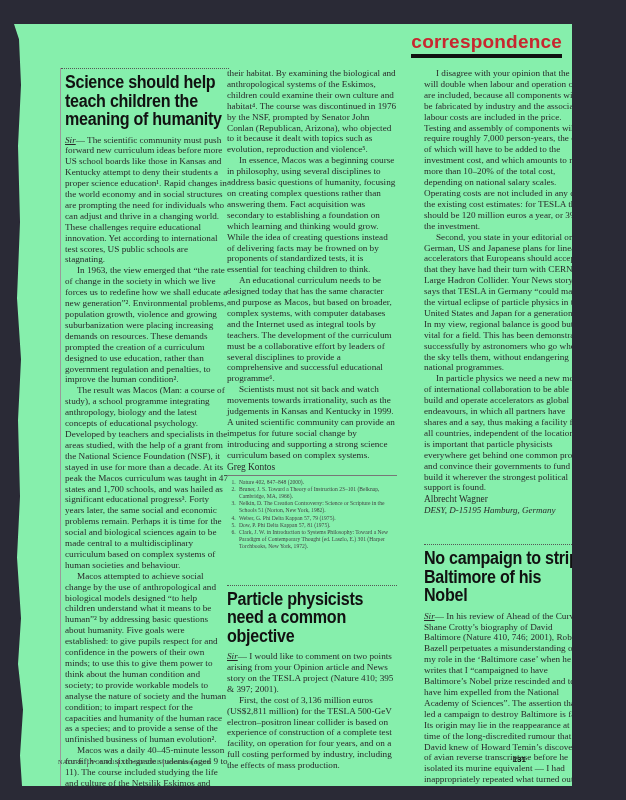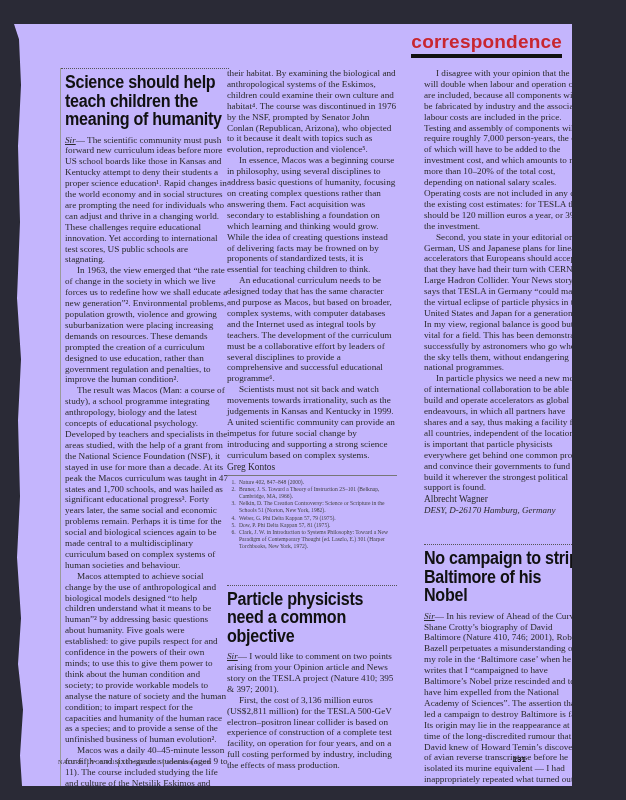--- a/index.html
+++ b/index.html
@@ -13,21 +13,21 @@
       position: relative;
       overflow: hidden;
       font-family: "Liberation Serif", serif;
     }
     .page {
       position: absolute;
       left: 14px;
       top: 24px;
       width: 558px;
       height: 762px;
-      background: #c4b5fd;
+      background: #86efac;
       box-shadow: 0 0 2px rgba(0,0,0,0.4);
       clip-path: polygon(0 0, 100% 0, 100% 100%, 8px 100%, 6px 96%, 9px 90%, 4px 84%, 7px 78%, 3px 70%, 6px 62%, 4px 52%, 7px 44%, 3px 36%, 6px 26%, 4px 16%, 7px 8%, 5px 2%);
     }
     .section-title {
       position: absolute;
       right: 10px;
       top: 8px;
       font-family: "Liberation Sans", sans-serif;
       font-weight: bold;
       font-size: 19px;
@@ -174,21 +174,21 @@
     <h2>Particle physicists need a common objective</h2>
     <p class="first"><span class="it">Sir</span><span>— I would like to comment on two points arising from your Opinion article and News story on the TESLA project (Nature 410; 395 &amp; 397; 2001).</span></p>
     <p>First, the cost of 3,136 million euros (US$2,811 million) for the TESLA 500-GeV electron–positron linear collider is based on experience of construction of a complete test facility, on operation for four years, and on a full costing performed by industry, including the effects of mass production.</p>
   </div>
 
   <div class="col col-3">
     <p>I disagree with your opinion that the cost will double when labour and operation costs are included, because all components will be fabricated by industry and the associated labour costs are included in the price. Testing and assembly of components will require roughly 7,000 person-years, the cost of which will have to be added to the investment cost, and which amounts to no more than 10–20% of the total cost, depending on national salary scales. Operating costs are not included in any of the existing cost estimates: for TESLA these should be 120 million euros a year, or 3% of the investment.</p>
     <p>Second, you state in your editorial on the German, US and Japanese plans for linear accelerators that Europeans should accept that they have had their turn with CERN’s Large Hadron Collider. Your News story says that TESLA in Germany “could mark the virtual eclipse of particle physics in the United States and Japan for a generation”. In my view, regional balance is good but not vital for a field. This has been demonstrated successfully by astronomers who go where the sky tells them, without endangering national programmes.</p>
     <p>In particle physics we need a new model of international collaboration to be able to build and operate accelerators as global endeavours, in which all partners have shares and a say, thus making a facility for all countries, independent of the location. It is important that particle physicists everywhere get behind one common project, and convince their governments to fund and build it wherever the strongest political support is found.</p>
     <div class="author">Albrecht Wagner</div>
-    <div class="affil">DESY, D-26170 Hamburg, Germany</div>
+    <div class="affil">DESY, D-15195 Hamburg, Germany</div>
     <div class="gap2"></div>
     <div class="hd-rule"></div>
     <h2>No campaign to strip Baltimore of his Nobel</h2>
     <p class="first"><span class="it">Sir</span><span>— In his review of Ahead of the Curve, Shane Crotty’s biography of David Baltimore (Nature 410, 746; 2001), Robert Bazell perpetuates a misunderstanding of my role in the ‘Baltimore case’ when he writes that I “campaigned to have Baltimore’s Nobel prize rescinded and to have him expelled from the National Academy of Sciences”. The assertion that I led a campaign to destroy Baltimore is false. Its origin may lie in the reappearance at that time of the long-discredited rumour that David knew of Howard Temin’s discovery of avian reverse transcriptase before he isolated its murine equivalent — I had inappropriately repeated what turned out to be an unfounded story.</span></p>
   </div>
 
   <div class="footer">
     <span>NATURE</span><span class="sep"></span><span>VOL 411</span><span class="sep"></span><span>10 MAY 2001</span><span class="sep"></span><span>www.nature.com</span>
   </div>
 

